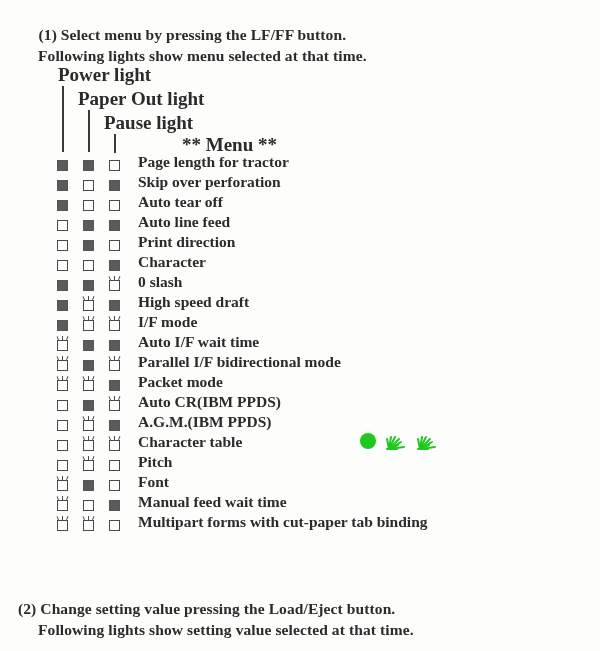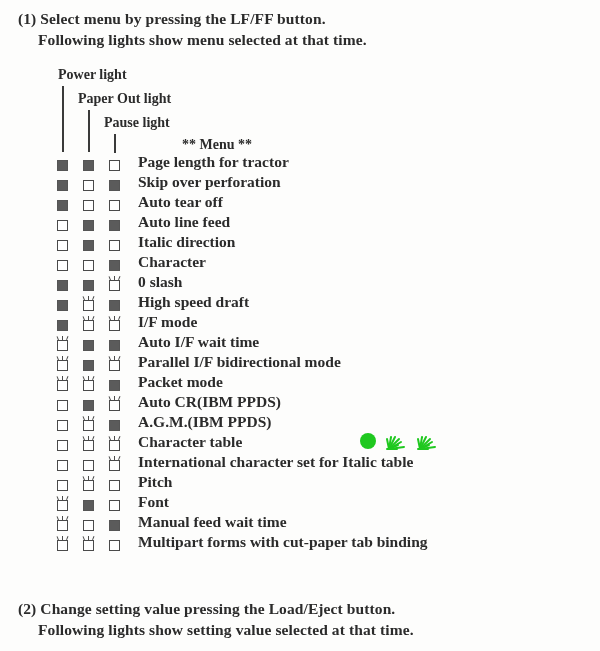--- a/index.html
+++ b/index.html
@@ -29,34 +29,34 @@
     font-size: 15.5px;
     line-height: 21px;
     font-weight: 600;
     letter-spacing: 0.1px;
     color: #2b2b2b;
     white-space: nowrap;
   }
   .para .l1 { display: block; }
   .para .l2 { display: block; padding-left: 20px; }
 
-  #intro { left: 18px; top: 8px; }
+  #intro { left: 18px; top: 24px; text-align: center; }
   #outro { left: 18px; top: 598px; }
 
   
   .legend {
     position: absolute;
     left: 0;
     top: 66px;
     width: 600px;
     height: 90px;
   }
   .legend-label {
     position: absolute;
-    font-size: 14px;
+    font-size: 19px;
     line-height: 17px;
     font-weight: 600;
     white-space: nowrap;
     color: #2b2b2b;
   }
   .leader {
     position: absolute;
     width: 1.6px;
     background: #3a3a3a;
   }
@@ -225,21 +225,21 @@
       <div class="row">
         <div class="cell c0 state-off">
           <div class="sq"></div>
         </div>
         <div class="cell c1 state-on">
           <div class="sq"></div>
         </div>
         <div class="cell c2 state-off">
           <div class="sq"></div>
         </div>
-        <div class="rowlabel">Italic direction</div>
+        <div class="rowlabel">Print direction</div>
       </div>
       <div class="row">
         <div class="cell c0 state-off">
           <div class="sq"></div>
         </div>
         <div class="cell c1 state-off">
           <div class="sq"></div>
         </div>
         <div class="cell c2 state-on">
           <div class="sq"></div>
@@ -438,37 +438,20 @@
                 <line x1="4" y1="16" x2="13" y2="12" stroke="#1fc81f" stroke-width="2" stroke-linecap="round"></line>
                 <line x1="4" y1="16" x2="19" y2="14" stroke="#1fc81f" stroke-width="2" stroke-linecap="round"></line>
                 <line x1="2" y1="16" x2="12" y2="16" stroke="#1fc81f" stroke-width="2" stroke-linecap="round"></line>
               </svg></span>
           </span></div>
       </div>
       <div class="row">
         <div class="cell c0 state-off">
           <div class="sq"></div>
         </div>
-        <div class="cell c1 state-off">
-          <div class="sq"></div>
-        </div>
-        <div class="cell c2 state-flash">
-          <div class="flashmark">
-            <i></i>
-            <i></i>
-            <i></i>
-          </div>
-          <div class="sq"></div>
-        </div>
-        <div class="rowlabel">International character set for Italic table</div>
-      </div>
-      <div class="row">
-        <div class="cell c0 state-off">
-          <div class="sq"></div>
-        </div>
         <div class="cell c1 state-flash">
           <div class="flashmark">
             <i></i>
             <i></i>
             <i></i>
           </div>
           <div class="sq"></div>
         </div>
         <div class="cell c2 state-off">
           <div class="sq"></div>

